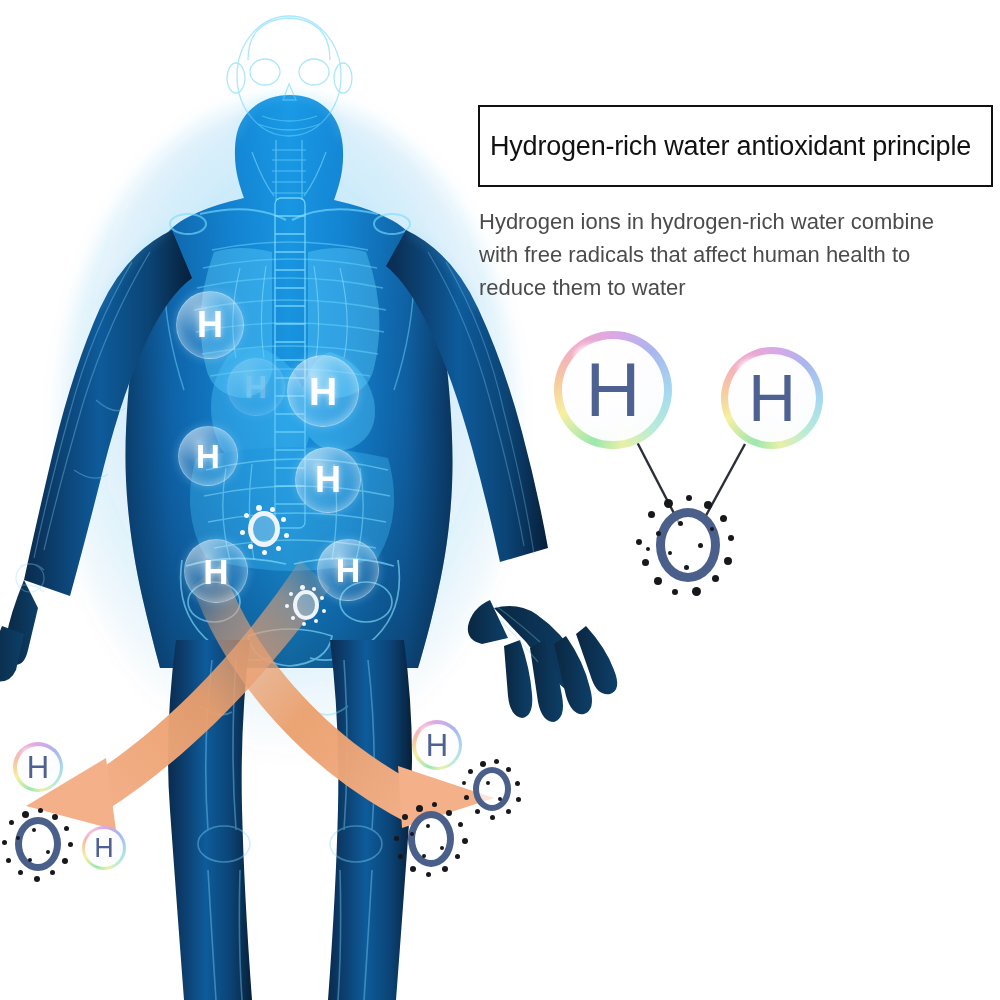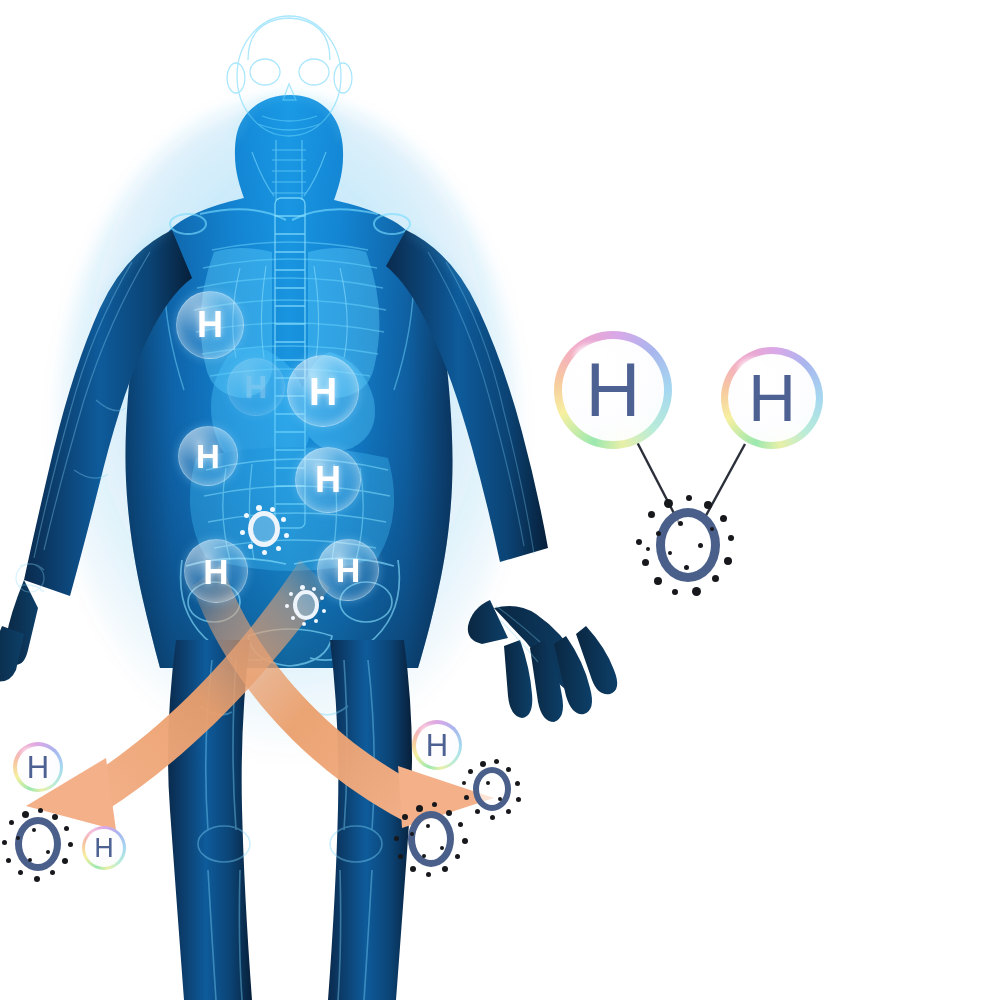--- a/index.html
+++ b/index.html
@@ -306,20 +306,24 @@
 
     <g>
       <path d="M222,564
                C250,648 320,730 410,780
                L402,820
                C300,766 224,676 192,586 Z" fill="url(#arrR)"></path>
       <path d="M398,766 L494,798 L402,828 Z" fill="#f3b089"></path>
     </g>
   </svg>
 
+  <div class="title-box">
+    <span class="title-text">Hydrogen-rich water antioxidant principle</span>
+  </div>
+  <div class="subtitle">Hydrogen ions in hydrogen-rich water combine with free radicals that affect human health to reduce them to water</div>
 
   <div class="abs" style="left:0;top:0;width:1000px;height:1000px;pointer-events:none;">
 
     <svg class="abs" style="left:0;top:0;width:1000px;height:1000px;">
       <line x1="637" y1="442" x2="679" y2="523" stroke="#2b2f3a" stroke-width="2.4"></line>
       <line x1="745" y1="444" x2="703" y2="521" stroke="#2b2f3a" stroke-width="2.4"></line>
     </svg>
 
     <div class="bubble" style="left:554px;top:331px;width:118px;height:118px;">
       <span class="glyph" style="font-size:76px;">H</span>

